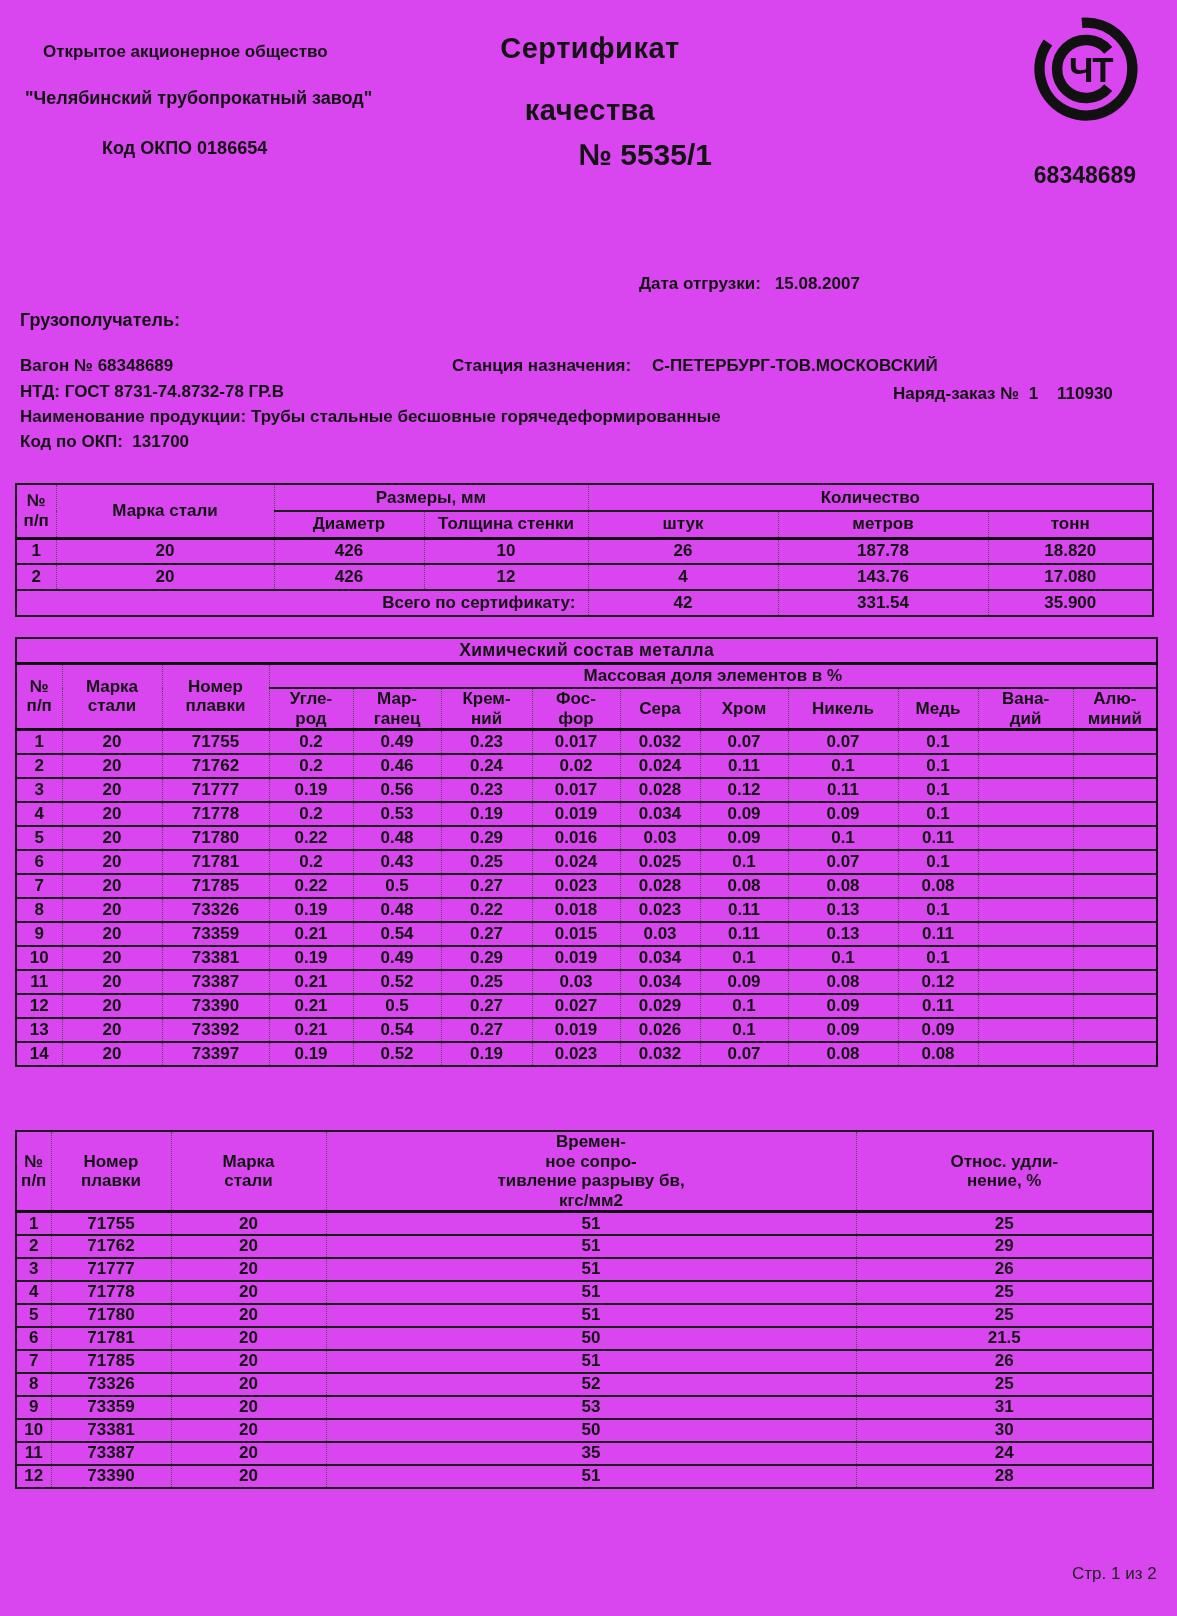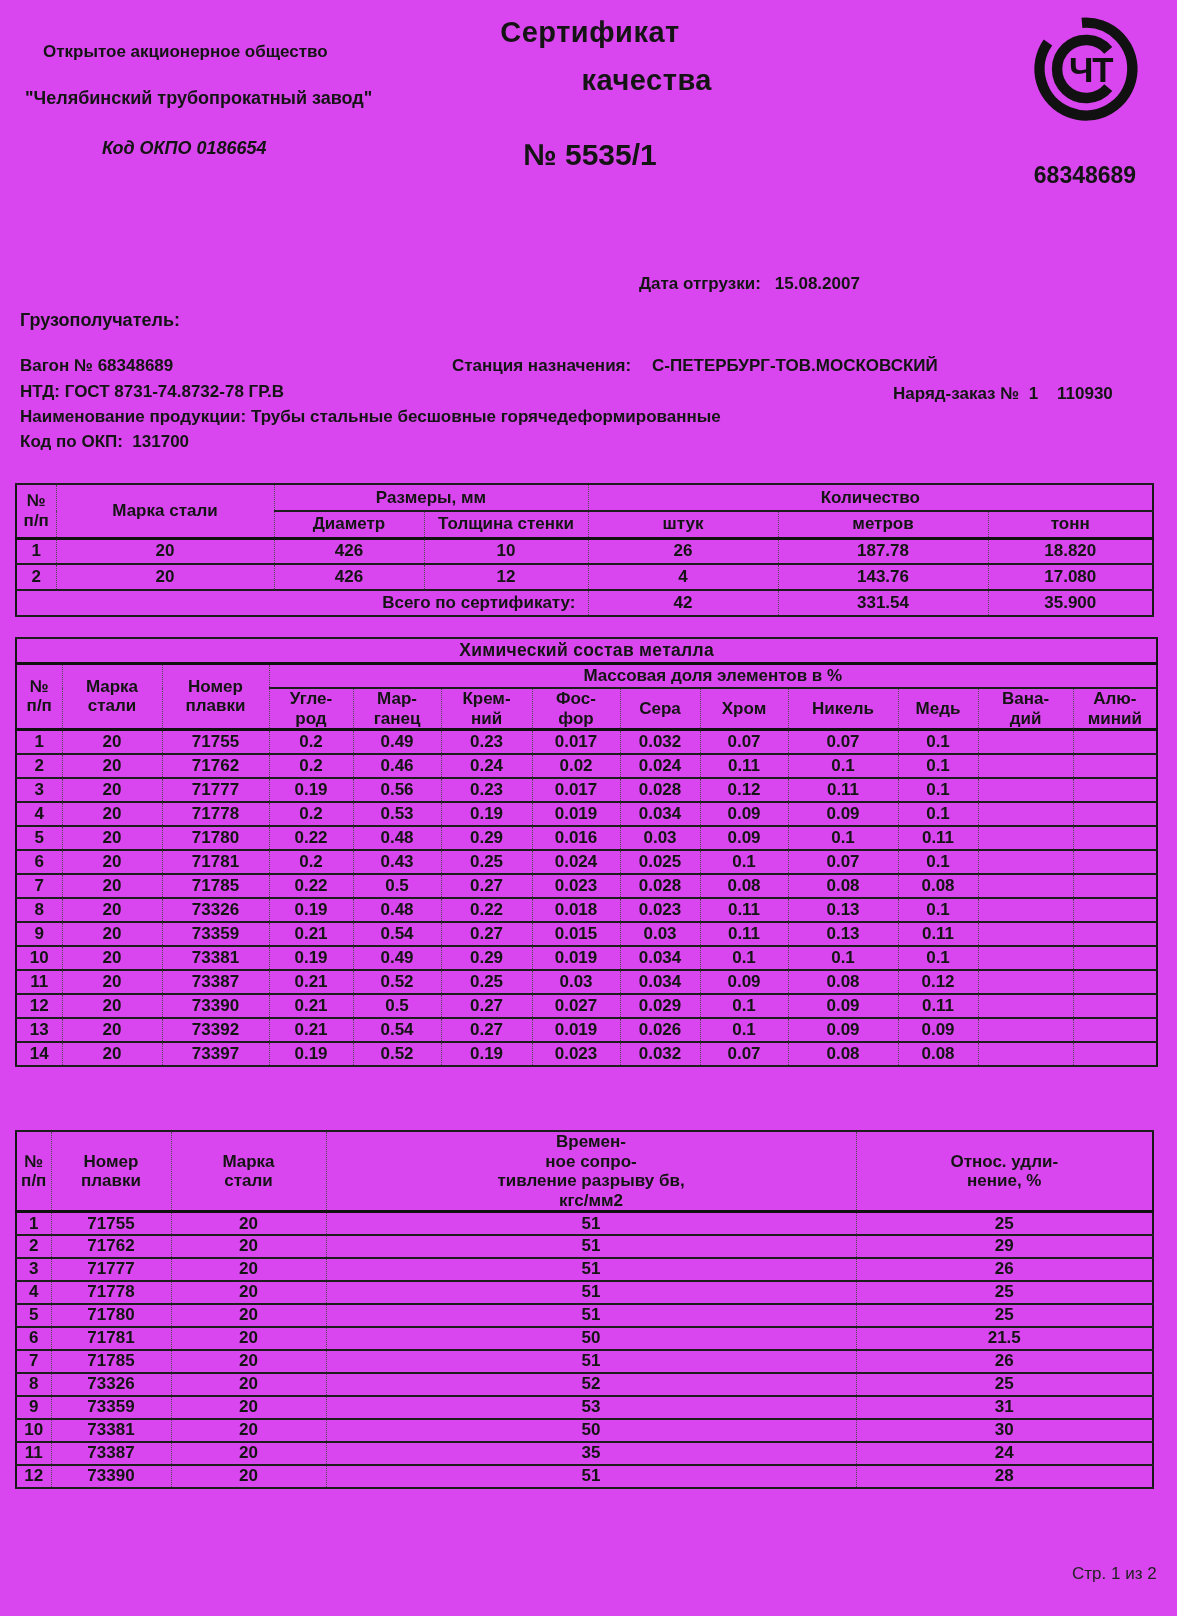--- a/index.html
+++ b/index.html
@@ -5,24 +5,24 @@
   html,body{margin:0;padding:0;background:#ffffff;}
   .page{
     position:relative;width:1177px;height:1616px;background:#d946ef;
     font-family:"Liberation Sans","DejaVu Sans",sans-serif;color:#151515;
     overflow:hidden;
   }
   .page *{box-sizing:border-box;}
   .line{position:absolute;font-weight:700;font-size:17px;white-space:pre;color:#141414;}
   .org1{left:43px;top:42px;font-size:17px;}
   .org2{left:25px;top:88px;font-size:18px;}
-  .org3{left:102px;top:138px;font-size:18px;font-style:italic;}
-  .cert1{left:468px;top:16px;width:244px;text-align:center;font-size:29px;letter-spacing:0.5px;}
-  .cert2{left:468px;top:64px;width:244px;text-align:right;font-size:29px;letter-spacing:0.5px;}
-  .cert3{left:468px;top:138px;width:244px;text-align:center;font-size:30px;}
+  .org3{left:102px;top:138px;font-size:18px;}
+  .cert1{left:468px;top:32px;width:244px;text-align:center;font-size:29px;letter-spacing:0.5px;}
+  .cert2{left:468px;top:94px;width:244px;text-align:center;font-size:29px;letter-spacing:0.5px;}
+  .cert3{left:468px;top:138px;width:244px;text-align:right;font-size:30px;}
   .logo{position:absolute;left:1028px;top:10px;width:116px;height:118px;}
   .logonum{left:1022px;top:162px;width:126px;text-align:center;font-size:23px;}
   .dateline{left:620px;top:254px;}
   .dateval{margin-left:14px;margin-top:39px;}
   .consignee{left:20px;top:310px;font-size:18px;}
   .wagon{left:20px;top:356px;}
   .stationl{left:452px;top:356px;}
   .stationv{left:652px;top:356px;}
   .ntd{left:20px;top:382px;}
   .order{left:893px;top:384px;}

